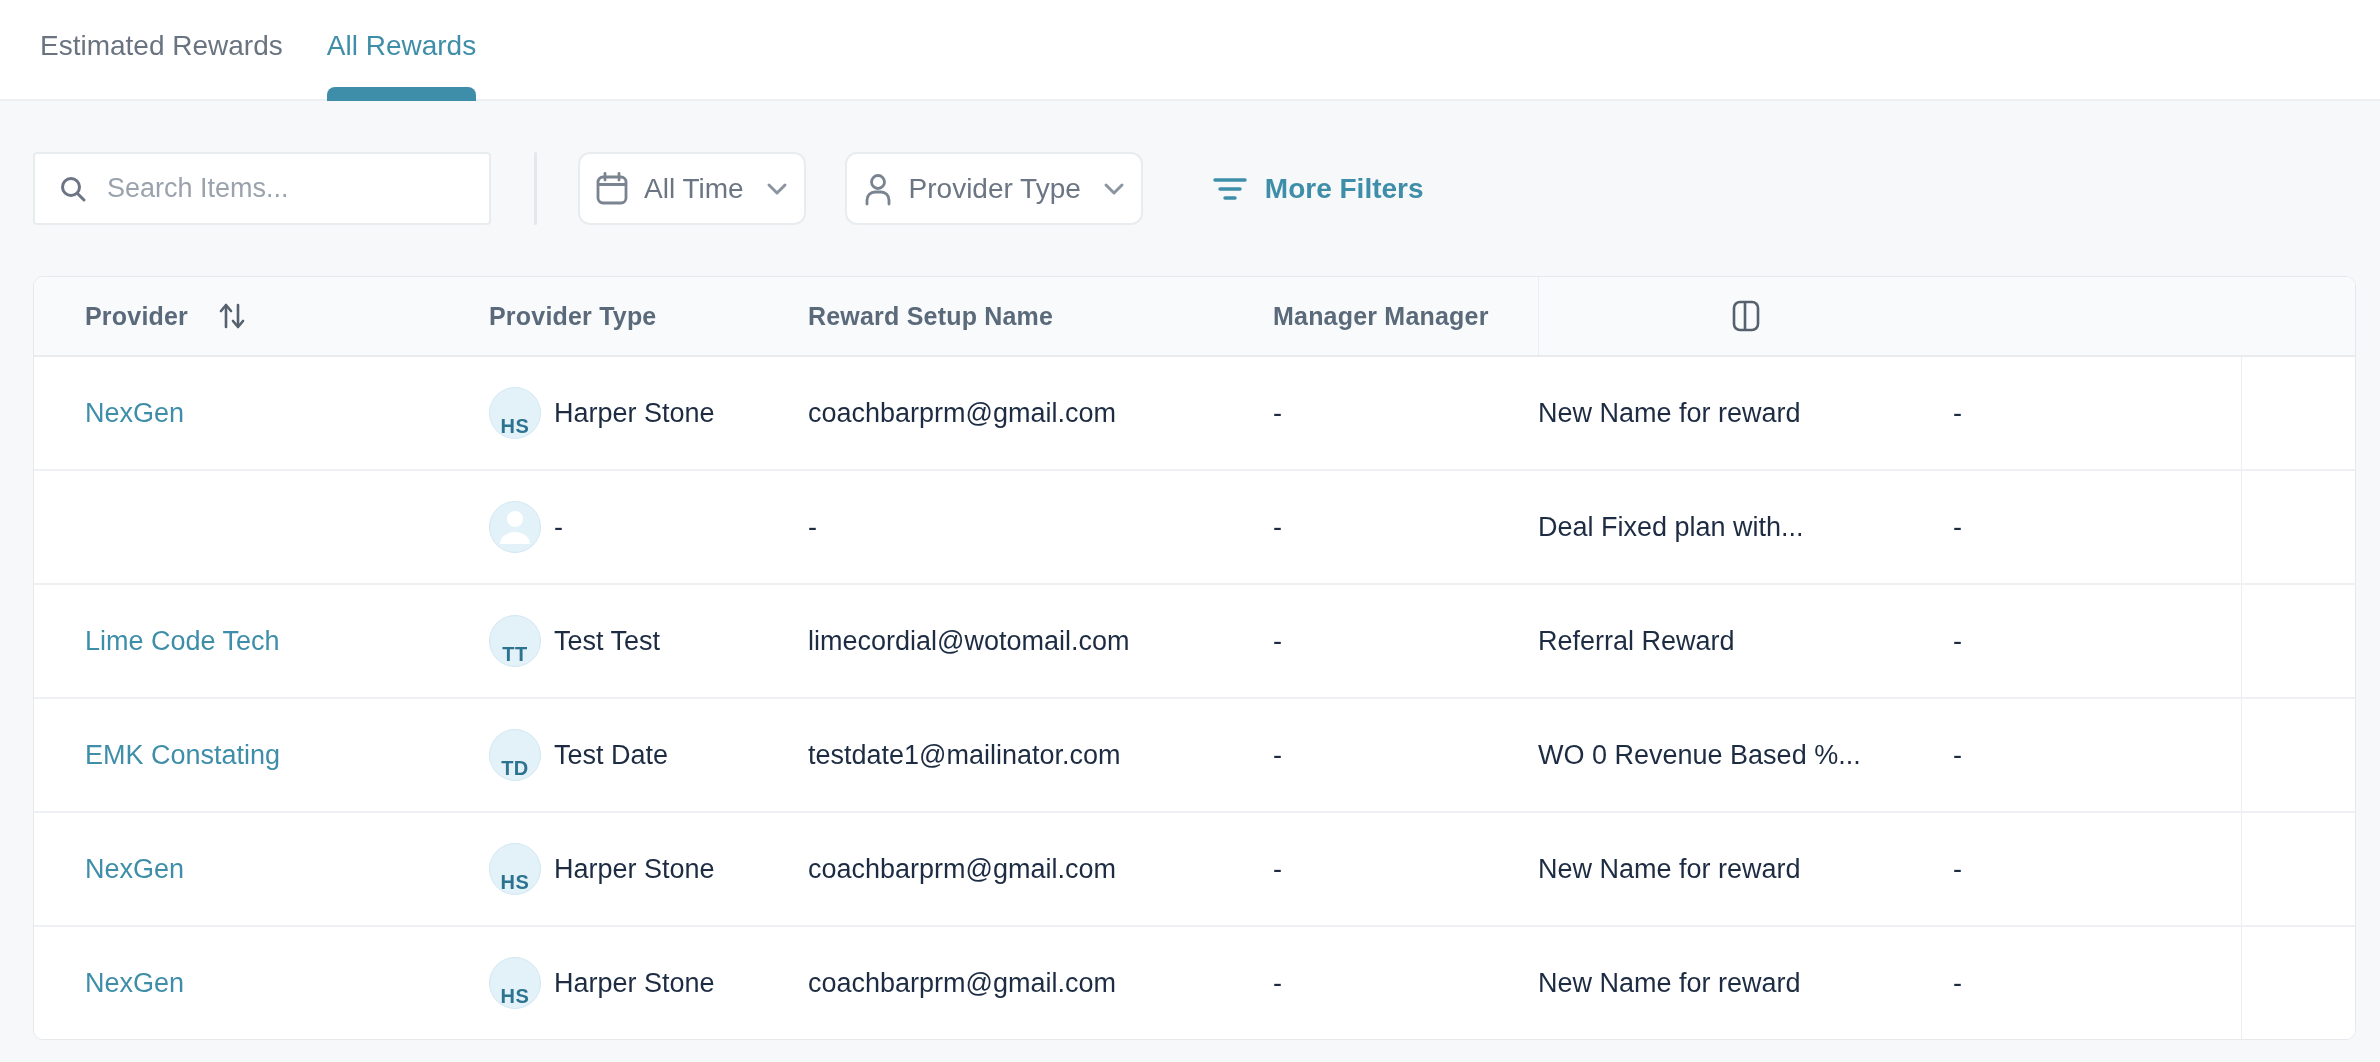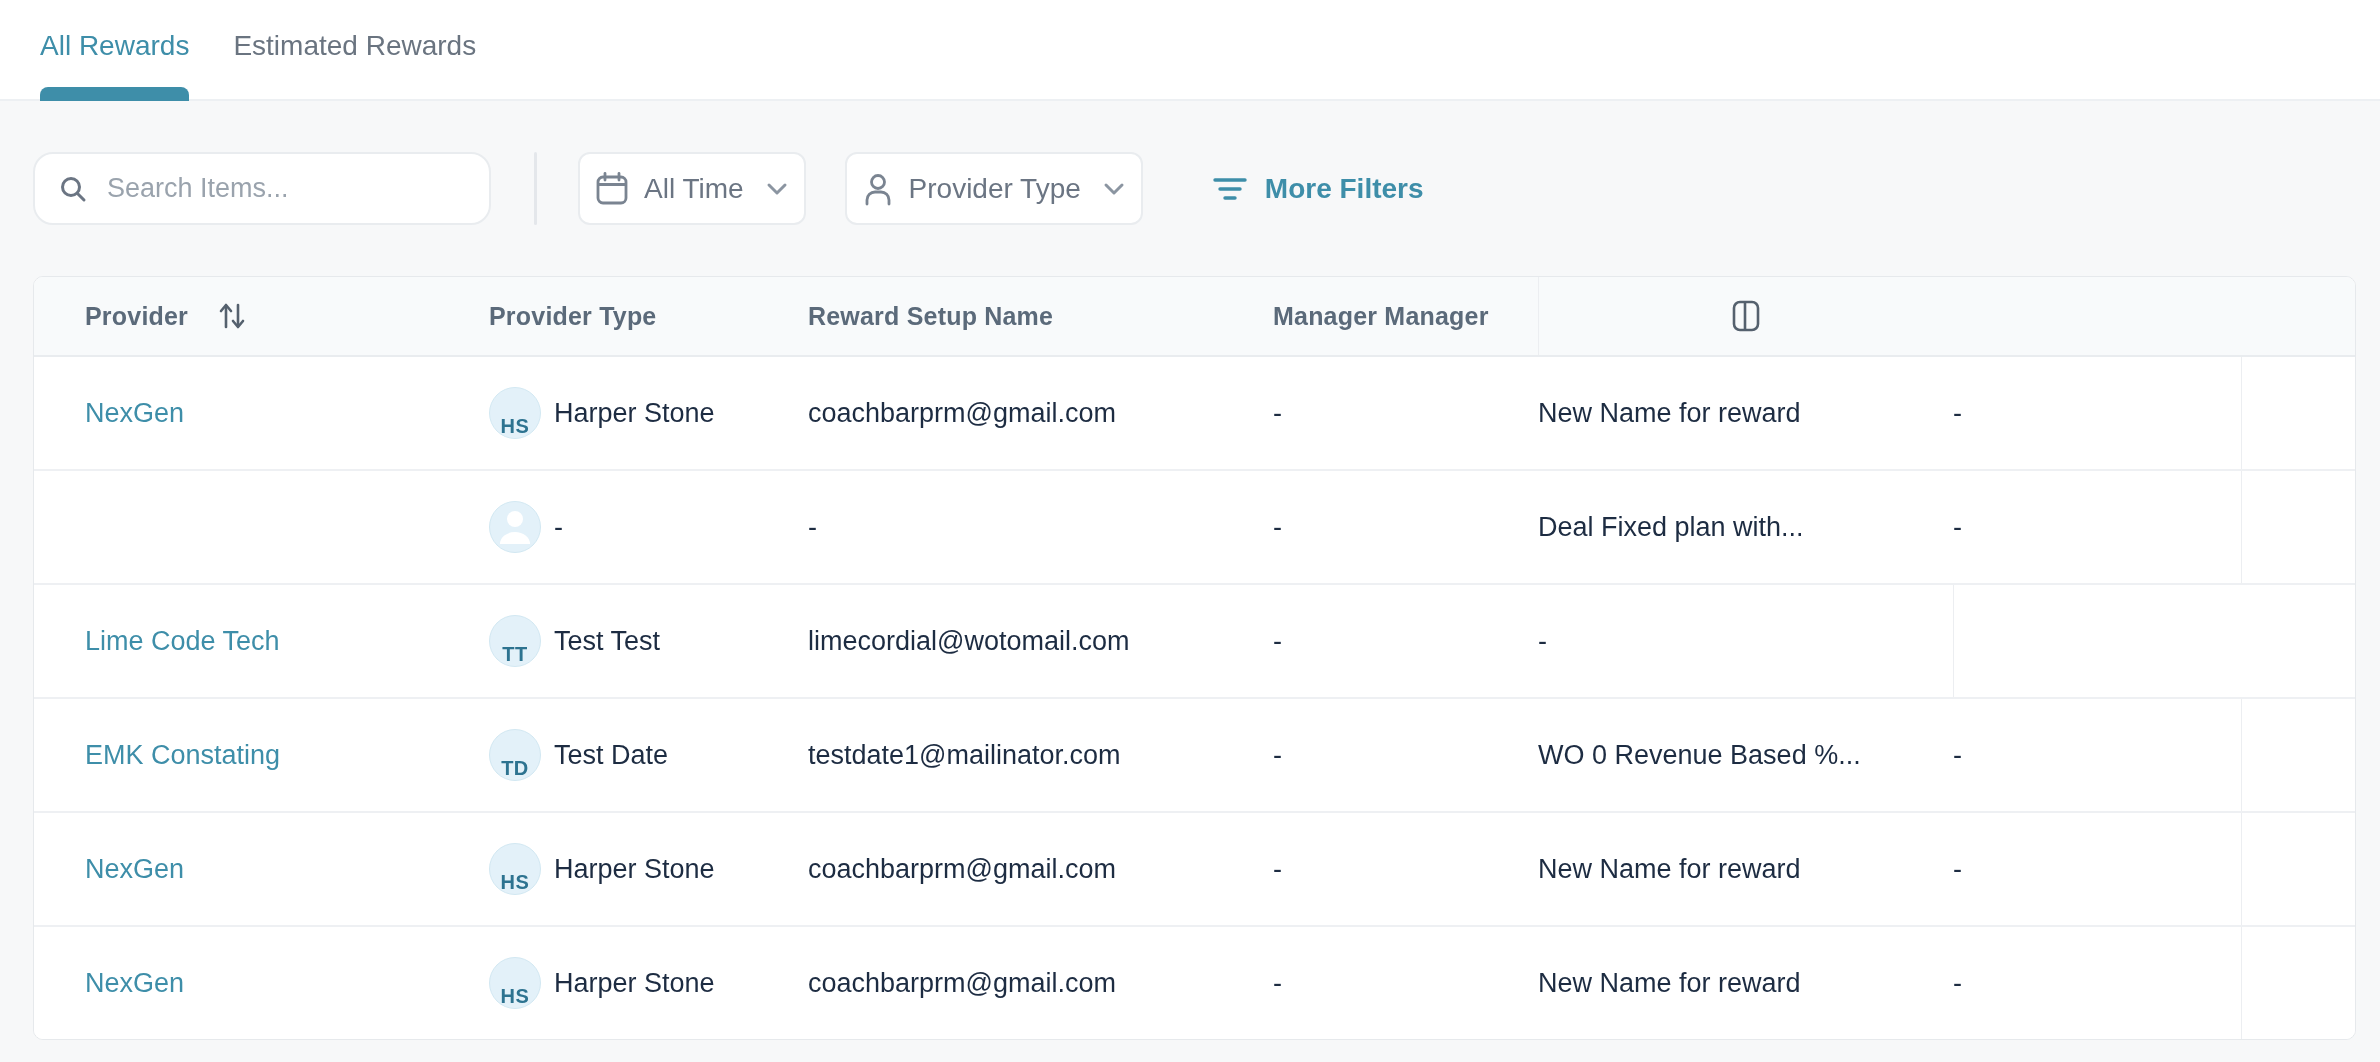--- a/index.html
+++ b/index.html
@@ -27,21 +27,21 @@
     background:#3e8ea9; border-radius:8px 8px 0 0;
   }
 
   
   .filters {
     position:absolute; top:152px; left:33px;
     display:flex; align-items:center;
   }
   .search-box {
     width:458px; height:73px; background:#fff;
-    border:2px solid #e9ecef; border-radius:20px;
+    border:2px solid #e9ecef; border-radius:4px;
     display:flex; align-items:center; gap:18px; padding:0 22px;
   }
   .search-box input {
     border:none; outline:none; width:100%;
     font-family:"Liberation Sans", sans-serif;
     font-size:27px; color:#1d2c42; background:transparent;
   }
   .search-box input::placeholder { color:#9aa3ad; }
   .vdivider {
     width:3px; height:73px; background:#e4e7eb; border-radius:2px;
@@ -100,26 +100,26 @@
   .avatar .person-glyph { display:none; }
   .avatar.generic .person-glyph { display:block; }
 
   .sort-icon, .columns-icon { cursor:pointer; display:flex; }
   svg { display:block; }
 </style>
 </head>
 <body>
 
 <div class="topbar">
+  <div class="tab inactive">
+    <span>Estimated Rewards</span>
+  </div>
   <div class="tab active">
     <span>All Rewards</span>
     <span class="tab-underline"></span>
-  </div>
-  <div class="tab inactive">
-    <span>Estimated Rewards</span>
   </div>
 </div>
 
 <div class="filters">
   <div class="search-box">
     <span>
       <svg width="32" height="32" viewBox="0 0 32 32" fill="none" stroke="#6b7583" stroke-width="3" stroke-linecap="round">
         <circle cx="14" cy="14" r="8.5"></circle>
           <line x1="20.5" y1="20.5" x2="27" y2="27"></line>
       </svg>
@@ -274,20 +274,23 @@
       </span>
       <span>Test Test</span>
     </div>
     <div class="cell">
       <span>limecordial@wotomail.com</span>
     </div>
     <div class="cell">
       <span>-</span>
     </div>
     <div class="cell">
+      <span>Referral Reward</span>
+    </div>
+    <div class="cell">
       <span>-</span>
     </div>
     <div class="cell col-actions"></div>
   </div>
 
   <div class="row">
     <div class="cell col-provider">
       <span class="provider-link">EMK Constating</span>
     </div>
     <div class="cell col-name">

